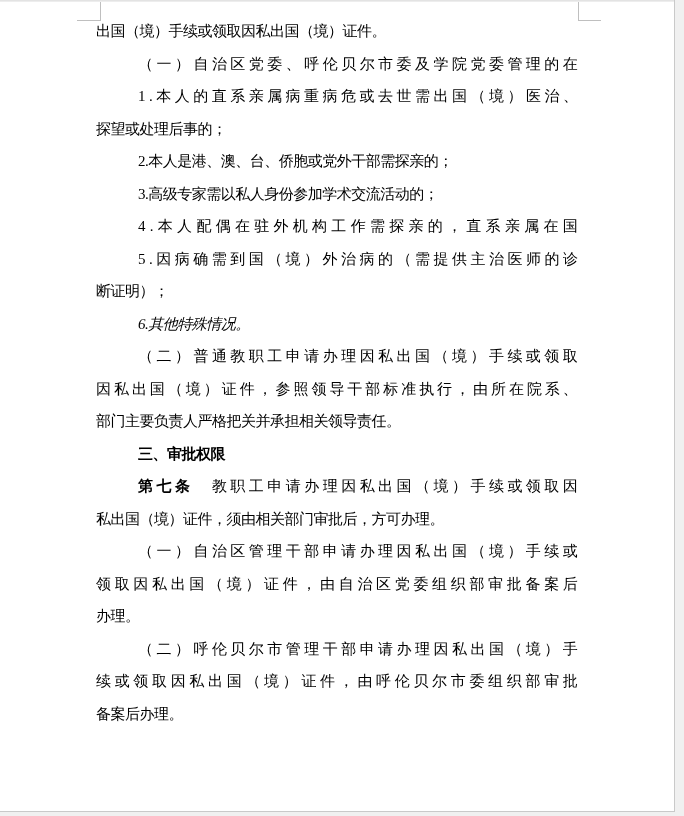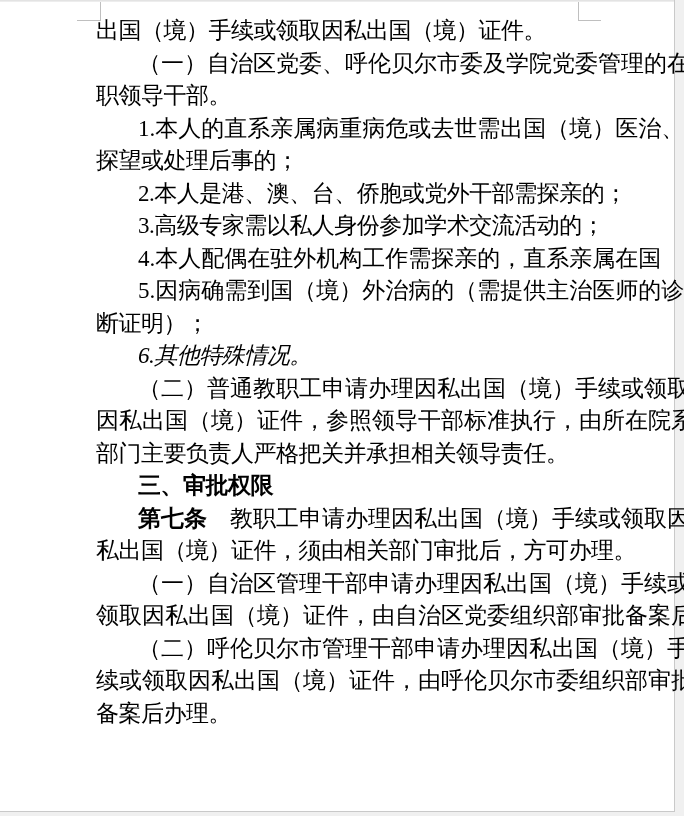--- a/index.html
+++ b/index.html
@@ -26,21 +26,21 @@
   .crop.tl-v{left:100px;top:2px;width:1px;height:19px;}
   .crop.tl-h{left:77px;top:20px;width:24px;height:1px;}
   .crop.tr-v{left:578px;top:2px;width:1px;height:19px;}
   .crop.tr-h{left:578px;top:20px;width:23px;height:1px;}
   .text-block{
     position:absolute;left:96px;top:15px;width:482px;
     color:#000;
   }
   .line{
     height:32.5px;line-height:32.5px;
-    font-size:23px;
+    font-size:15px;
     white-space:pre;
     letter-spacing:-0.5px;
     box-sizing:border-box;
   }
   .line.just{
     display:flex;
     justify-content:space-between;
     letter-spacing:0;
   }
   .line .b{font-weight:700;}
@@ -54,34 +54,34 @@
   <div class="outside-bottom"></div>
 
   <div class="crop tl-v"></div>
   <div class="crop tl-h"></div>
   <div class="crop tr-v"></div>
   <div class="crop tr-h"></div>
 
   <div class="text-block">
       <div class="line"><span>出</span><span>国</span><span>（</span><span>境</span><span>）</span><span>手</span><span>续</span><span>或</span><span>领</span><span>取</span><span>因</span><span>私</span><span>出</span><span>国</span><span>（</span><span>境</span><span>）</span><span>证</span><span>件</span><span>。</span></div>
       <div class="line just" style="padding-left: 42px;"><span>（</span><span>一</span><span>）</span><span>自</span><span>治</span><span>区</span><span>党</span><span>委</span><span>、</span><span>呼</span><span>伦</span><span>贝</span><span>尔</span><span>市</span><span>委</span><span>及</span><span>学</span><span>院</span><span>党</span><span>委</span><span>管</span><span>理</span><span>的</span><span>在</span></div>
-      <div class="line"><span>职</span><span>领</span><span>导</span><span>干</span><span>部</span><span>。</span></div>
       <div class="line just" style="padding-left: 42px;"><span>1</span><span>.</span><span>本</span><span>人</span><span>的</span><span>直</span><span>系</span><span>亲</span><span>属</span><span>病</span><span>重</span><span>病</span><span>危</span><span>或</span><span>去</span><span>世</span><span>需</span><span>出</span><span>国</span><span>（</span><span>境</span><span>）</span><span>医</span><span>治</span><span>、</span></div>
       <div class="line"><span>探</span><span>望</span><span>或</span><span>处</span><span>理</span><span>后</span><span>事</span><span>的</span><span>；</span></div>
       <div class="line" style="padding-left: 42px;"><span>2</span><span>.</span><span>本</span><span>人</span><span>是</span><span>港</span><span>、</span><span>澳</span><span>、</span><span>台</span><span>、</span><span>侨</span><span>胞</span><span>或</span><span>党</span><span>外</span><span>干</span><span>部</span><span>需</span><span>探</span><span>亲</span><span>的</span><span>；</span></div>
       <div class="line" style="padding-left: 42px;"><span>3</span><span>.</span><span>高</span><span>级</span><span>专</span><span>家</span><span>需</span><span>以</span><span>私</span><span>人</span><span>身</span><span>份</span><span>参</span><span>加</span><span>学</span><span>术</span><span>交</span><span>流</span><span>活</span><span>动</span><span>的</span><span>；</span></div>
       <div class="line just" style="padding-left: 42px;"><span>4</span><span>.</span><span>本</span><span>人</span><span>配</span><span>偶</span><span>在</span><span>驻</span><span>外</span><span>机</span><span>构</span><span>工</span><span>作</span><span>需</span><span>探</span><span>亲</span><span>的</span><span>，</span><span>直</span><span>系</span><span>亲</span><span>属</span><span>在</span><span>国</span></div>
       <div class="line just" style="padding-left: 42px;"><span>5</span><span>.</span><span>因</span><span>病</span><span>确</span><span>需</span><span>到</span><span>国</span><span>（</span><span>境</span><span>）</span><span>外</span><span>治</span><span>病</span><span>的</span><span>（</span><span>需</span><span>提</span><span>供</span><span>主</span><span>治</span><span>医</span><span>师</span><span>的</span><span>诊</span></div>
       <div class="line"><span>断</span><span>证</span><span>明</span><span>）</span><span>；</span></div>
       <div class="line" style="padding-left: 42px; font-style: italic;"><span>6</span><span>.</span><span>其</span><span>他</span><span>特</span><span>殊</span><span>情</span><span>况</span><span>。</span></div>
       <div class="line just" style="padding-left: 42px;"><span>（</span><span>二</span><span>）</span><span>普</span><span>通</span><span>教</span><span>职</span><span>工</span><span>申</span><span>请</span><span>办</span><span>理</span><span>因</span><span>私</span><span>出</span><span>国</span><span>（</span><span>境</span><span>）</span><span>手</span><span>续</span><span>或</span><span>领</span><span>取</span></div>
       <div class="line just"><span>因</span><span>私</span><span>出</span><span>国</span><span>（</span><span>境</span><span>）</span><span>证</span><span>件</span><span>，</span><span>参</span><span>照</span><span>领</span><span>导</span><span>干</span><span>部</span><span>标</span><span>准</span><span>执</span><span>行</span><span>，</span><span>由</span><span>所</span><span>在</span><span>院</span><span>系</span><span>、</span></div>
       <div class="line"><span>部</span><span>门</span><span>主</span><span>要</span><span>负</span><span>责</span><span>人</span><span>严</span><span>格</span><span>把</span><span>关</span><span>并</span><span>承</span><span>担</span><span>相</span><span>关</span><span>领</span><span>导</span><span>责</span><span>任</span><span>。</span></div>
       <div class="line" style="padding-left: 42px;"><span class="b">三</span><span class="b">、</span><span class="b">审</span><span class="b">批</span><span class="b">权</span><span class="b">限</span></div>
       <div class="line just" style="padding-left: 42px;"><span class="b">第</span><span class="b">七</span><span class="b">条</span><span>　</span><span>教</span><span>职</span><span>工</span><span>申</span><span>请</span><span>办</span><span>理</span><span>因</span><span>私</span><span>出</span><span>国</span><span>（</span><span>境</span><span>）</span><span>手</span><span>续</span><span>或</span><span>领</span><span>取</span><span>因</span></div>
       <div class="line"><span>私</span><span>出</span><span>国</span><span>（</span><span>境</span><span>）</span><span>证</span><span>件</span><span>，</span><span>须</span><span>由</span><span>相</span><span>关</span><span>部</span><span>门</span><span>审</span><span>批</span><span>后</span><span>，</span><span>方</span><span>可</span><span>办</span><span>理</span><span>。</span></div>
       <div class="line just" style="padding-left: 42px;"><span>（</span><span>一</span><span>）</span><span>自</span><span>治</span><span>区</span><span>管</span><span>理</span><span>干</span><span>部</span><span>申</span><span>请</span><span>办</span><span>理</span><span>因</span><span>私</span><span>出</span><span>国</span><span>（</span><span>境</span><span>）</span><span>手</span><span>续</span><span>或</span></div>
       <div class="line just"><span>领</span><span>取</span><span>因</span><span>私</span><span>出</span><span>国</span><span>（</span><span>境</span><span>）</span><span>证</span><span>件</span><span>，</span><span>由</span><span>自</span><span>治</span><span>区</span><span>党</span><span>委</span><span>组</span><span>织</span><span>部</span><span>审</span><span>批</span><span>备</span><span>案</span><span>后</span></div>
+      <div class="line"><span>办</span><span>理</span><span>。</span></div>
       <div class="line just" style="padding-left: 42px;"><span>（</span><span>二</span><span>）</span><span>呼</span><span>伦</span><span>贝</span><span>尔</span><span>市</span><span>管</span><span>理</span><span>干</span><span>部</span><span>申</span><span>请</span><span>办</span><span>理</span><span>因</span><span>私</span><span>出</span><span>国</span><span>（</span><span>境</span><span>）</span><span>手</span></div>
       <div class="line just"><span>续</span><span>或</span><span>领</span><span>取</span><span>因</span><span>私</span><span>出</span><span>国</span><span>（</span><span>境</span><span>）</span><span>证</span><span>件</span><span>，</span><span>由</span><span>呼</span><span>伦</span><span>贝</span><span>尔</span><span>市</span><span>委</span><span>组</span><span>织</span><span>部</span><span>审</span><span>批</span></div>
       <div class="line"><span>备</span><span>案</span><span>后</span><span>办</span><span>理</span><span>。</span></div>
     </div>
 </div>
 
 </body></html>

